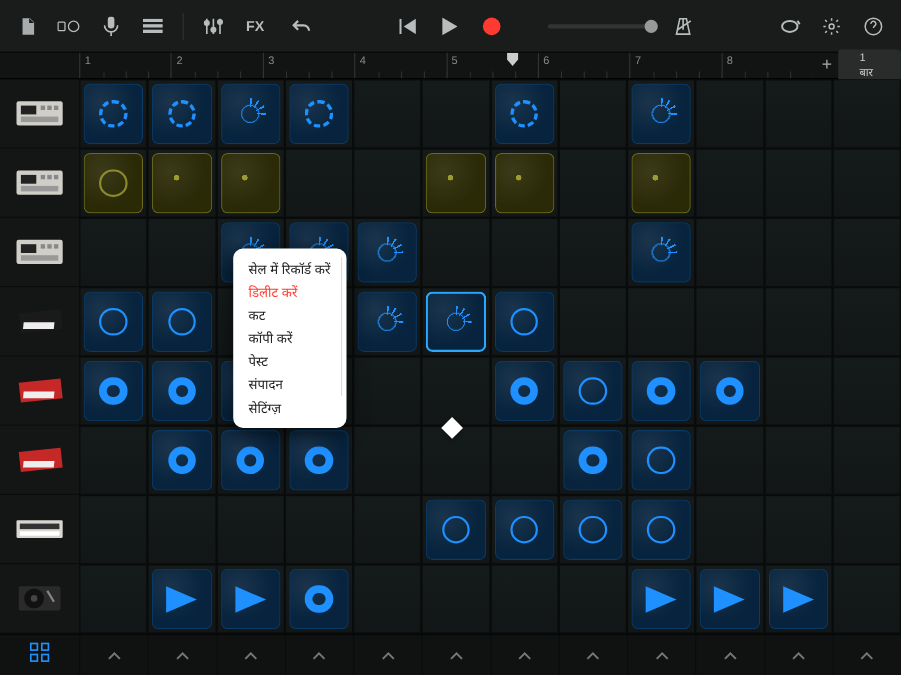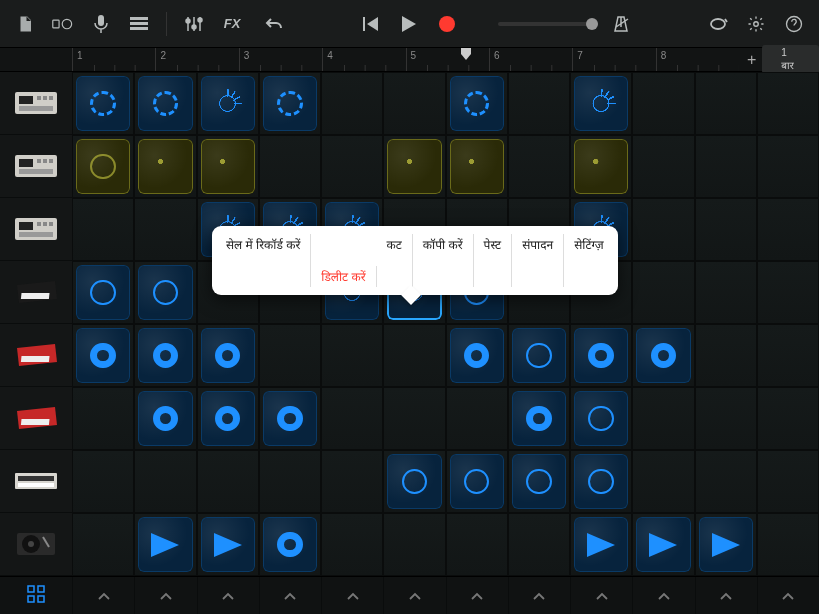--- a/index.html
+++ b/index.html
@@ -7,21 +7,20 @@
   
   
   .toolbar {
     height: 48px;
     display: flex;
     align-items: center;
     padding: 0 10px;
     gap: 8px;
     background: #1a1c1c;
     border-bottom: 1px solid #000;
-    font-style: italic;
   }
   .tb-btn {
     width: 30px; height: 30px;
     display: flex; align-items: center; justify-content: center;
     border-radius: 4px;
     color: #b8bcbc;
     cursor: pointer;
   }
   .tb-btn svg { display: block; }
   .tb-divider { width: 1px; height: 24px; background: #333; margin: 0 4px; }
@@ -145,39 +144,40 @@
   .ctx-menu {
     position: absolute;
     left: 212px; top: 226px;
     background: #fff;
     border-radius: 9px;
     box-shadow: 0 4px 18px rgba(0,0,0,0.6);
     display: flex;
     padding: 8px 4px;
     z-index: 100;
     font-size: 12px;
+    flex-direction: column;
   }
   .ctx-menu::after {
     content: "";
     position: absolute;
     left: 192px; bottom: -7px;
     width: 14px; height: 14px;
     background: #fff;
     transform: rotate(45deg);
     box-shadow: 2px 2px 4px rgba(0,0,0,0.2);
   }
   .ctx-item {
     padding: 2px 10px;
     color: #222;
     border-right: 1px solid #ddd;
     cursor: pointer;
     white-space: nowrap;
   }
   .ctx-item:last-child { border-right: none; }
-  .ctx-item.danger { color: #ff3b30; margin-top: 32px; }
+  .ctx-item.danger { color: #ff3b30; }
   
   
   .triggers {
     height: 38px;
     display: flex;
     background: #101212;
     border-top: 1px solid #000;
   }
   .trig-sidebar {
     width: 72px; flex-shrink: 0;

